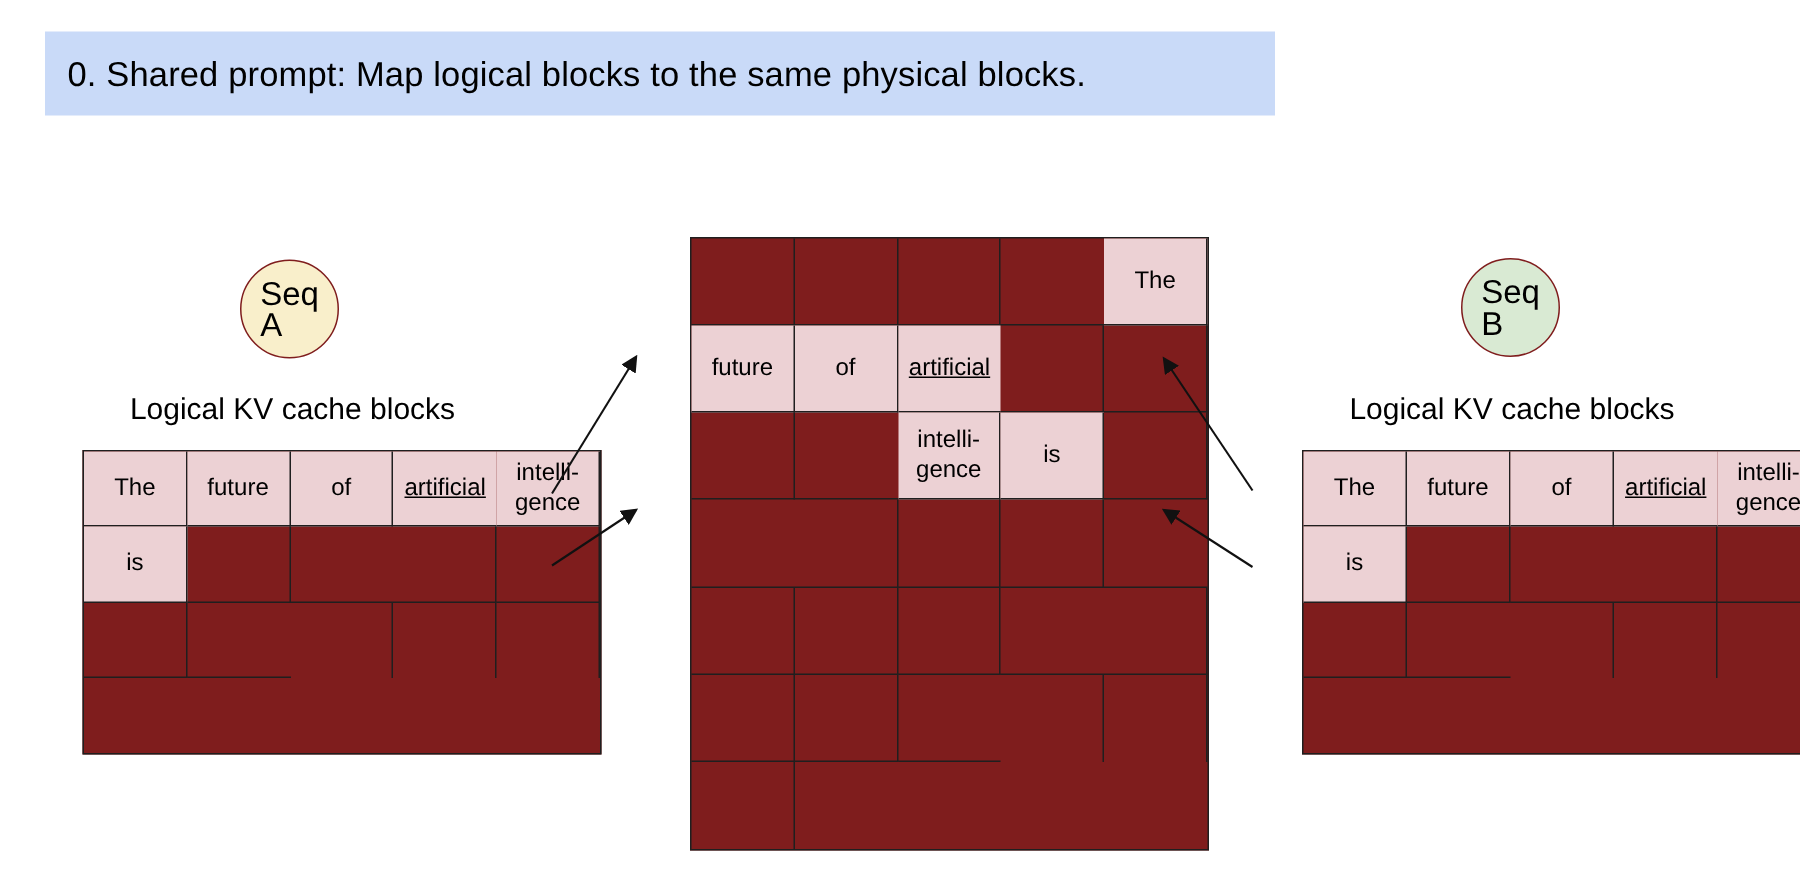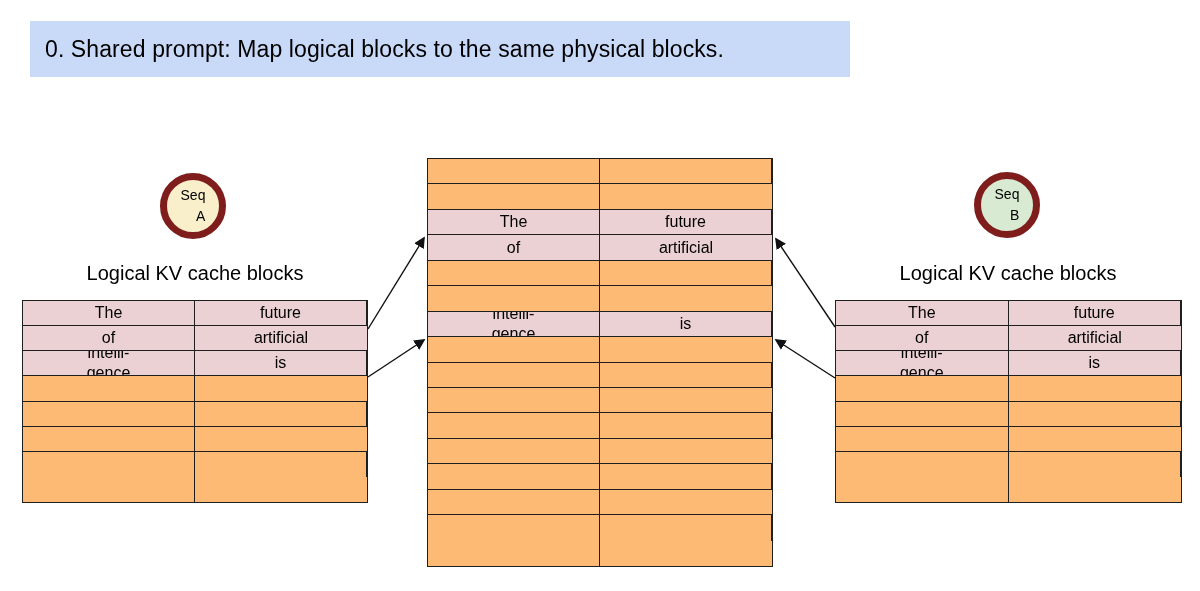--- a/index.html
+++ b/index.html
@@ -37,58 +37,59 @@
     white-space: nowrap;
   }
   #physical-title { left: 427px; top: 119px; width: 346px; }
   #left-title     { left: 10px;  top: 261px; width: 370px; }
   #right-title    { left: 823px; top: 261px; width: 370px; }
 
   
   .grid {
     position: absolute;
     display: grid;
-    grid-template-columns: repeat(2, 1fr);
+    grid-template-columns: repeat(5, 1fr);
     grid-auto-rows: 1fr;
     border: 1.5px solid #1f1f1f;
-    background: #fdba74;
-    box-sizing: border-box;
+    background: #7f1d1d;
+    box-sizing: border-box;
+    margin-left: 33px;
   }
   #physical-table { left: 427px; top: 158px; width: 346px; height: 409px; }
   #left-table     { left: 22px;  top: 300px; width: 346px; height: 203px; }
   #right-table    { left: 835px; top: 300px; width: 347px; height: 203px; }
 
   .cell {
     border-right: 1.5px solid #1f1f1f;
     border-bottom: 1.5px solid #1f1f1f;
     display: flex;
     align-items: center;
     justify-content: center;
     text-align: center;
     font-size: 16px;
     line-height: 20px;
     white-space: pre-line;
     box-sizing: border-box;
     overflow: hidden;
   }
-  .cell:nth-child(4n) { border-right: none; }
+  .cell:nth-child(4n) { border-right: none; text-decoration: underline; }
   .grid .cell:nth-last-child(-n+4) { border-bottom: none; }
   .cell.hl { background: var(--hl, #ecd1d4); }
 
   
   .seq-badge {
     position: absolute;
     width: 66px; height: 66px;
     border-radius: 50%;
-    border: 7px solid #7f1d1d;
+    border: 1px solid #7f1d1d;
     display: flex;
     align-items: center;
     justify-content: center;
-    text-align: right;
-    font-size: 14px;
+    text-align: left;
+    font-size: 22px;
     line-height: 21px;
     white-space: pre-line;
     box-sizing: border-box;
   }
   #seq-a { left: 160px; top: 173px; background: var(--seq-a, #f9efcb); }
   #seq-b { left: 974px; top: 172px; background: var(--seq-b, #d9ead3); }
 
   
   #arrows {
     position: absolute;

